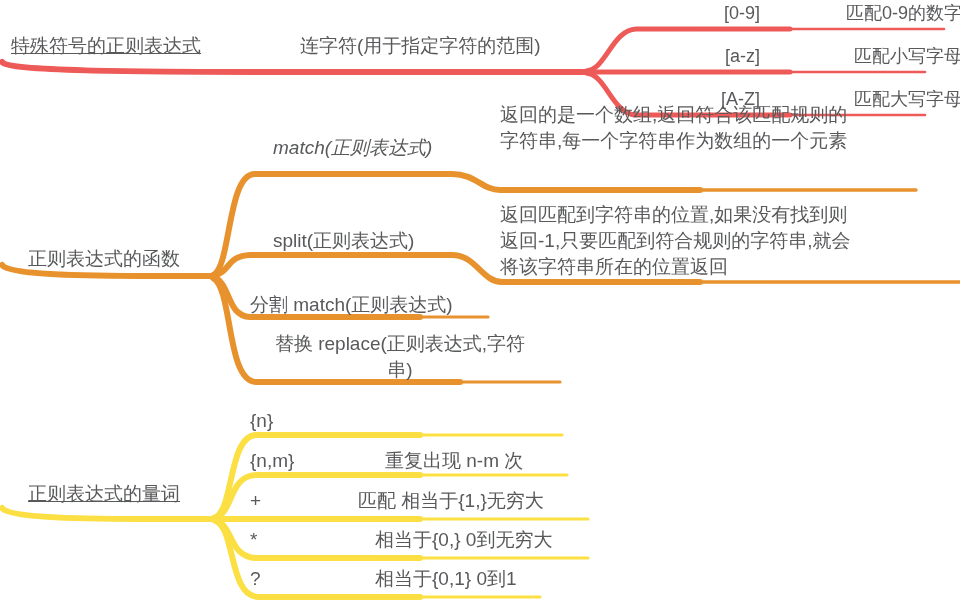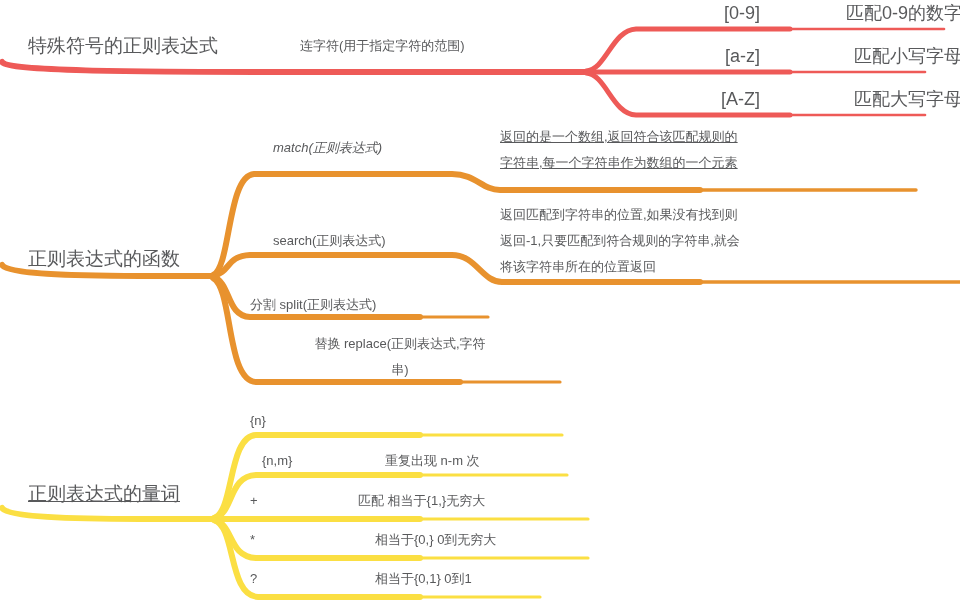--- a/index.html
+++ b/index.html
@@ -28,21 +28,21 @@
     left: 0;
     top: 0;
     width: 960px;
     height: 609px;
     pointer-events: none;
   }
   .node-label {
     position: absolute;
     white-space: pre;
     color: #58595b;
-    font-size: 13px;
+    font-size: 19px;
     line-height: 26px;
     letter-spacing: 0px;
   }
   .node-label.small {
     font-size: 18px;
     line-height: 25px;
     text-align: right;
   }
   .node-label.multi {
     white-space: pre-line;
@@ -101,54 +101,54 @@
       <path fill="none" stroke="#fbdf43" stroke-linecap="round" stroke-width="3.2" d="M 380,519 L 588,519"></path>
 
       <path fill="none" stroke="#fbdf43" stroke-linecap="round" stroke-width="6" d="M 214,520 C 234,524 228,557 256,558 L 420,558"></path>
       <path fill="none" stroke="#fbdf43" stroke-linecap="round" stroke-width="3.2" d="M 380,558 L 588,558"></path>
 
       <path fill="none" stroke="#fbdf43" stroke-linecap="round" stroke-width="6" d="M 214,520 C 236,526 228,596 258,597 L 420,597"></path>
       <path fill="none" stroke="#fbdf43" stroke-linecap="round" stroke-width="3.2" d="M 380,597 L 540,597"></path>
     </g>
   </svg>
 
-  <div class="node-label root-label" style="left:28px; top:33px; width:255px;">特殊符号的正则表达式</div>
+  <div class="node-label root-label" style="left:11px; top:33px; width:255px;text-decoration:underline;">特殊符号的正则表达式</div>
 
   <div class="node-label" style="left:300px; top:33px; width:280px;">连字符(用于指定字符的范围)</div>
 
   <div class="node-label small" style="left:640px; top:1px; width:120px;">[0-9]</div>
   <div class="node-label small" style="left:792px; top:1px; width:170px;">匹配0-9的数字</div>
 
   <div class="node-label small" style="left:640px; top:44px; width:120px;">[a-z]</div>
   <div class="node-label small" style="left:792px; top:44px; width:170px;">匹配小写字母</div>
 
   <div class="node-label small" style="left:640px; top:87px; width:120px;">[A-Z]</div>
   <div class="node-label small" style="left:792px; top:87px; width:170px;">匹配大写字母</div>
 
   <div class="node-label root-label" style="left:28px; top:238px; width:215px;margin-top:8px;">正则表达式的函数</div>
 
   <div class="node-label" style="left:273px; top:135px; width:230px;font-style:italic;">match(正则表达式)</div>
-  <div class="node-label multi" style="left:500px; top:124px; width:420px;text-decoration:underline;">返回的是一个数组,返回符合该匹配规则的
+  <div class="node-label multi" style="left:500px; top:102px; width:420px;">返回的是一个数组,返回符合该匹配规则的
 字符串,每一个字符串作为数组的一个元素</div>
 
-  <div class="node-label" style="left:273px; top:228px; width:230px;">search(正则表达式)</div>
+  <div class="node-label" style="left:273px; top:228px; width:230px;">split(正则表达式)</div>
   <div class="node-label multi" style="left:500px; top:202px; width:430px;">返回匹配到字符串的位置,如果没有找到则
 返回-1,只要匹配到符合规则的字符串,就会
 将该字符串所在的位置返回</div>
 
-  <div class="node-label" style="left:250px; top:292px; width:260px;">分割 split(正则表达式)</div>
+  <div class="node-label" style="left:250px; top:292px; width:260px;">分割 match(正则表达式)</div>
 
   <div class="node-label multi" style="left:250px; top:331px; width:300px;text-align:center;">替换 replace(正则表达式,字符
 串)</div>
 
   <div class="node-label root-label" style="left:28px; top:481px; width:215px;text-decoration:underline;">正则表达式的量词</div>
 
   <div class="node-label" style="left:250px; top:408px; width:100px;">{n}</div>
 
-  <div class="node-label" style="left:262px; top:448px; width:100px;">{n,m}</div>
+  <div class="node-label" style="left:250px; top:448px; width:100px;">{n,m}</div>
   <div class="node-label" style="left:385px; top:448px; width:200px;">重复出现 n-m 次</div>
 
   <div class="node-label" style="left:250px; top:488px; width:100px;">+</div>
   <div class="node-label" style="left:358px; top:488px; width:240px;">匹配 相当于{1,}无穷大</div>
 
   <div class="node-label" style="left:250px; top:527px; width:100px;">*</div>
   <div class="node-label" style="left:375px; top:527px; width:240px;">相当于{0,} 0到无穷大</div>
 
   <div class="node-label" style="left:250px; top:566px; width:100px;">?</div>
   <div class="node-label" style="left:375px; top:566px; width:240px;">相当于{0,1} 0到1</div>

